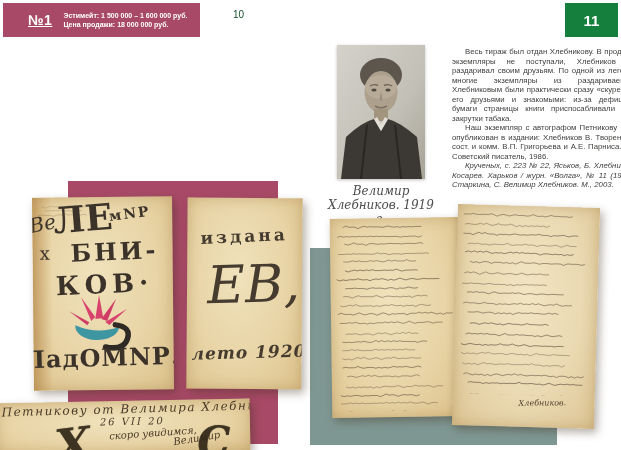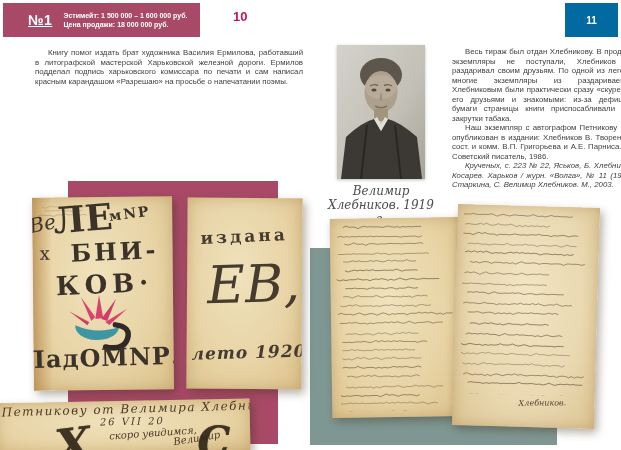--- a/index.html
+++ b/index.html
@@ -7,24 +7,24 @@
     position:relative;width:621px;height:450px;background:#ffffff;overflow:hidden;
     font-family:"Liberation Sans",sans-serif;outline:1px solid #d6d6d6;
   }
   
   .lot-band{
     position:absolute;left:3px;top:3px;width:197px;height:34px;background:#a84a67;
     color:#fff;display:flex;align-items:center;box-sizing:border-box;padding-left:25px;
   }
   .lot-num{font-size:14px;font-weight:bold;text-decoration:underline;margin-right:11px;letter-spacing:.5px;}
   .lot-lines{font-size:7px;font-weight:bold;line-height:9px;white-space:nowrap;}
-  .pagenum-left{position:absolute;left:233px;top:9px;font-size:13px;font-weight:bold;color:#be185d;}
+  .pagenum-left{position:absolute;left:233px;top:9px;font-size:10px;font-weight:normal;color:#14532d;}
   .pagenum-box{
-    position:absolute;left:565px;top:3px;width:53px;height:34px;background:#0369a1;color:#fff;
-    font-size:10px;font-weight:bold;display:flex;align-items:center;justify-content:center;
+    position:absolute;left:565px;top:3px;width:53px;height:34px;background:#15803d;color:#fff;
+    font-size:15px;font-weight:bold;display:flex;align-items:center;justify-content:center;
   }
   
   .col{position:absolute;color:#3f3e3c;font-size:7.8px;line-height:9.5px;text-align:justify;}
   .col-left{left:35px;top:48px;width:268px;}
   .col-right{left:432px;top:47px;width:183px;margin-left:20px;}
   .col p{margin:0;text-indent:13px;}
   .b{font-weight:bold;}
   .red{color:#c13a28;}
   .i{font-style:italic;}
   .refs{font-style:italic;}
@@ -92,21 +92,20 @@
     <span class="lot-num">№1</span>
     <span class="lot-lines">
       <span>Эстимейт: 1 500 000 – 1 600 000 руб.</span><br>
       <span>Цена продажи: 18 000 000 руб.</span>
     </span>
   </div>
   <div class="pagenum-left">10</div>
   <div class="pagenum-box">11</div>
 
   <div class="col col-left">
-    <p>Книгу помог издать брат художника Василия Ермилова, работавший в литографской мастерской Харьковской железной дороги. Ермилов подделал подпись харьковского комиссара по печати и сам написал красным карандашом «Разрешаю» на просьбе о напечатании поэмы.</p>
   </div>
 
   <div class="photo">
     <svg width="88" height="134" viewBox="0 0 88 134">
       <defs>
         <linearGradient id="bgph" x1="0" y1="0" x2="1" y2="1">
           <stop offset="0" stop-color="#d9d7d0"></stop>
             <stop offset=".6" stop-color="#c6c3ba"></stop>
             <stop offset="1" stop-color="#a9a59a"></stop>
         </linearGradient>

